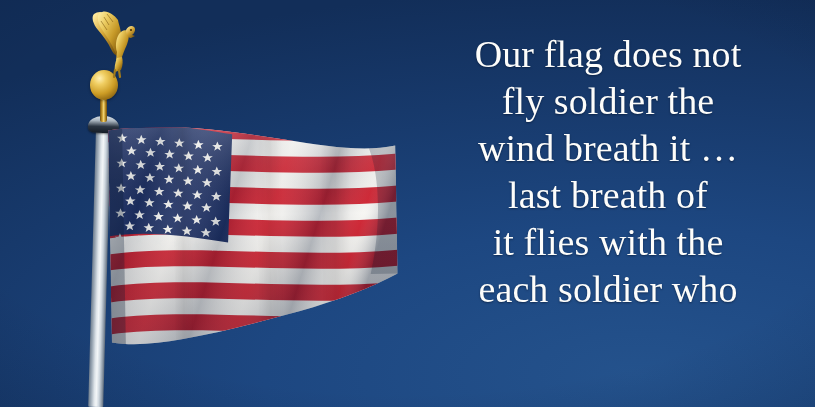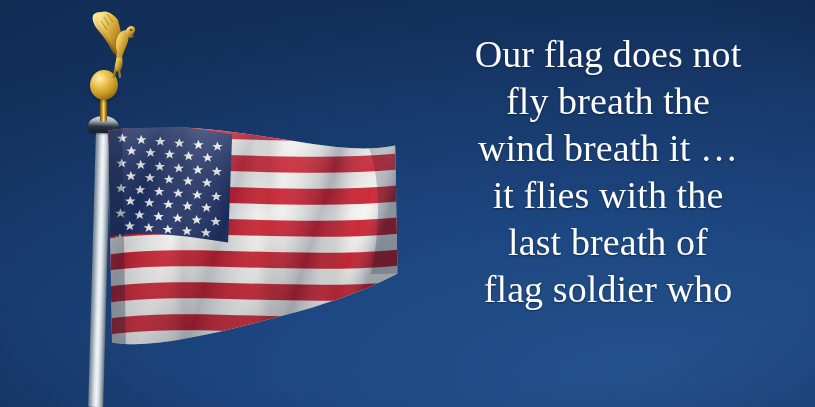--- a/index.html
+++ b/index.html
@@ -291,20 +291,20 @@
 
         <rect x="0" y="0" width="16" height="222" fill="#0a1a33" opacity=".30"></rect>
 
         <path d="M256 12 C272 34 276 92 262 150 L292 150 L292 6 Z" fill="#0a1a33" opacity=".22"></path>
       </g>
     </svg>
   </div>
 
   <div class="quote">
     <span class="ln">Our flag does not</span>
-    <span class="ln">fly breath the</span>
+    <span class="ln">fly soldier the</span>
     <span class="ln">wind breath it …</span>
+    <span class="ln">last breath of</span>
     <span class="ln">it flies with the</span>
-    <span class="ln">last breath of</span>
-    <span class="ln">flag soldier who</span>
+    <span class="ln">each soldier who</span>
   </div>
 
 </div>
 
 </body></html>

